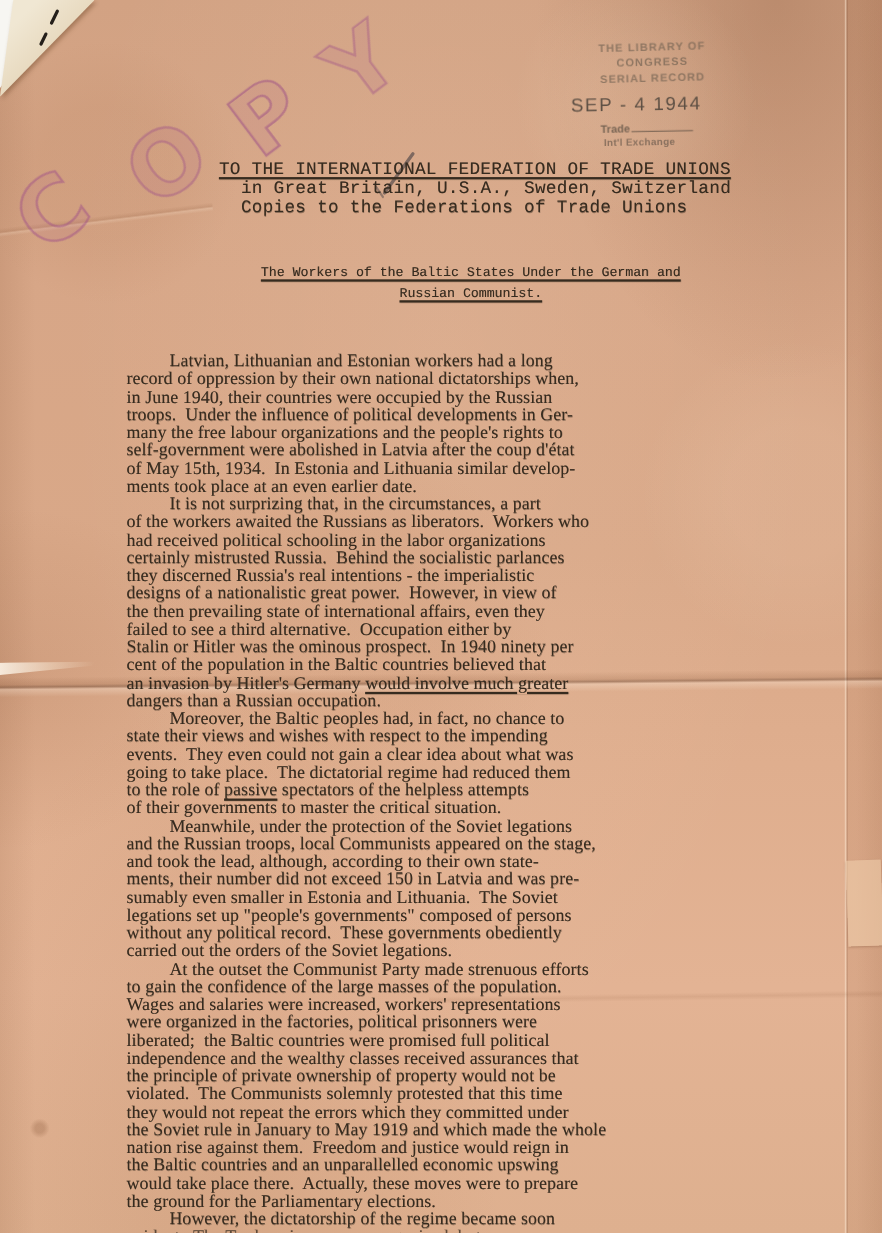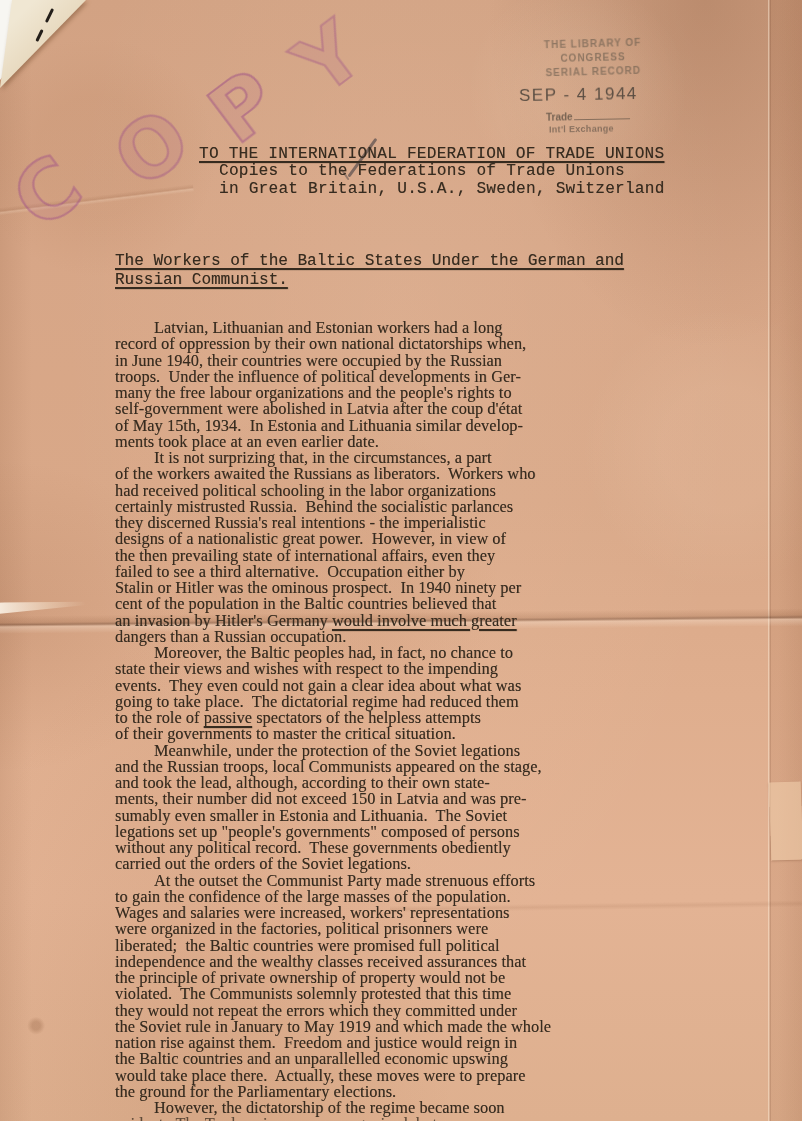--- a/index.html
+++ b/index.html
@@ -69,21 +69,21 @@
   .pencil-check{position:absolute;left:361px;top:134px;width:2.5px;height:47px;background:rgba(66,62,66,0.60);
     transform:rotate(36deg);border-radius:2px;}
   .pencil-flick{position:absolute;left:344px;top:168px;width:2px;height:13px;background:rgba(66,62,66,0.45);
     transform:rotate(-34deg);border-radius:2px;}
   
   .ink{color:#362b1f;text-shadow:0.3px 0.3px 0.5px rgba(54,43,31,0.45);}
   .header-block{position:absolute;left:199px;top:146px;font-size:16px;line-height:17.3px;letter-spacing:0.3px;white-space:nowrap;}
   .to-line{text-decoration:underline;text-underline-offset:2.5px;text-decoration-thickness:1.6px;}
   .cc{padding-left:20px;}
   .cc.last{padding-left:107px;}
-  .title-block{position:absolute;left:115px;top:252px;width:626px;text-align:left;font-size:16px;line-height:18.5px;white-space:nowrap;}
+  .title-block{position:absolute;left:115px;top:239px;width:626px;text-align:center;font-size:12px;line-height:18.5px;white-space:nowrap;}
   .title-block .t{text-decoration:underline;text-underline-offset:2.5px;text-decoration-thickness:1.6px;}
   #body-text{position:absolute;left:115px;top:320px;width:660px;font-size:16.2px;line-height:16.25px;
     letter-spacing:0.1px;white-space:pre;}
   #body-text .line{height:16.25px;font-family:Liberation Serif, serif;}
   #body-text .line.indent{padding-left:39px;}
   #body-text .line.partial{opacity:0.75;}
   .u{text-decoration:underline;text-underline-offset:3px;text-decoration-thickness:1.5px;}
 </style>
 </head>
 <body>
@@ -120,22 +120,22 @@
   </div>
   <div class="date-stamp">SEP - 4 1944</div>
   <div class="copy-field"><span>Trade</span><span class="rule"></span></div>
   <div class="exchange-stamp">Int'l Exchange</div>
 
   <div class="pencil-check"></div>
   <div class="pencil-flick"></div>
 
   <div class="header-block ink">
     <div class="to-line">TO THE INTERNATIONAL FEDERATION OF TRADE UNIONS</div>
+    <div class="cc">in Great Britain, U.S.A., Sweden, Switzerland</div>
     <div class="cc">Copies to the Federations of Trade Unions</div>
-    <div class="cc">in Great Britain, U.S.A., Sweden, Switzerland</div>
   </div>
 
   <div class="title-block ink">
     <div class="t">The Workers of the Baltic States Under the German and</div>
     <div class="t">Russian  Communist.</div>
   </div>
 
   <div id="body-text" class="ink"><div class="line indent">Latvian, Lithuanian and Estonian workers had a long</div><div class="line">record of oppression by their own national dictatorships when,</div><div class="line">in June 1940, their countries were occupied by the Russian</div><div class="line">troops.  Under the influence of political developments in Ger-</div><div class="line">many the free labour organizations and the people's rights to</div><div class="line">self-government were abolished in Latvia after the coup d'état</div><div class="line">of May 15th, 1934.  In Estonia and Lithuania similar develop-</div><div class="line">ments took place at an even earlier date.</div><div class="line indent">It is not surprizing that, in the circumstances, a part</div><div class="line">of the workers awaited the Russians as liberators.  Workers who</div><div class="line">had received political schooling in the labor organizations</div><div class="line">certainly mistrusted Russia.  Behind the socialistic parlances</div><div class="line">they discerned Russia's real intentions - the imperialistic</div><div class="line">designs of a nationalistic great power.  However, in view of</div><div class="line">the then prevailing state of international affairs, even they</div><div class="line">failed to see a third alternative.  Occupation either by</div><div class="line">Stalin or Hitler was the ominous prospect.  In 1940 ninety per</div><div class="line">cent of the population in the Baltic countries believed that</div><div class="line">an invasion by Hitler's Germany <span class="u">would involve much greater</span></div><div class="line">dangers than a Russian occupation.</div><div class="line indent">Moreover, the Baltic peoples had, in fact, no chance to</div><div class="line">state their views and wishes with respect to the impending</div><div class="line">events.  They even could not gain a clear idea about what was</div><div class="line">going to take place.  The dictatorial regime had reduced them</div><div class="line">to the role of <span class="u">passive</span> spectators of the helpless attempts</div><div class="line">of their governments to master the critical situation.</div><div class="line indent">Meanwhile, under the protection of the Soviet legations</div><div class="line">and the Russian troops, local Communists appeared on the stage,</div><div class="line">and took the lead, although, according to their own state-</div><div class="line">ments, their number did not exceed 150 in Latvia and was pre-</div><div class="line">sumably even smaller in Estonia and Lithuania.  The Soviet</div><div class="line">legations set up "people's governments" composed of persons</div><div class="line">without any political record.  These governments obediently</div><div class="line">carried out the orders of the Soviet legations.</div><div class="line indent">At the outset the Communist Party made strenuous efforts</div><div class="line">to gain the confidence of the large masses of the population.</div><div class="line">Wages and salaries were increased, workers' representations</div><div class="line">were organized in the factories, political prisonners were</div><div class="line">liberated;  the Baltic countries were promised full political</div><div class="line">independence and the wealthy classes received assurances that</div><div class="line">the principle of private ownership of property would not be</div><div class="line">violated.  The Communists solemnly protested that this time</div><div class="line">they would not repeat the errors which they committed under</div><div class="line">the Soviet rule in January to May 1919 and which made the whole</div><div class="line">nation rise against them.  Freedom and justice would reign in</div><div class="line">the Baltic countries and an unparallelled economic upswing</div><div class="line">would take place there.  Actually, these moves were to prepare</div><div class="line">the ground for the Parliamentary elections.</div><div class="line indent">However, the dictatorship of the regime became soon</div><div class="line partial">evident.  The Trade unions were reorganized, but none</div></div>
 </div>
 

